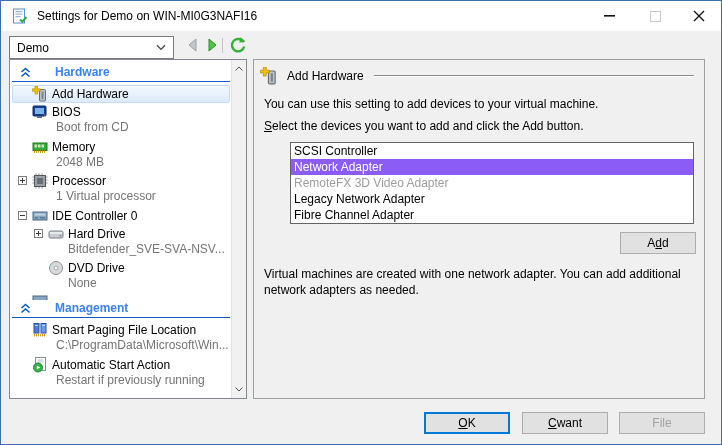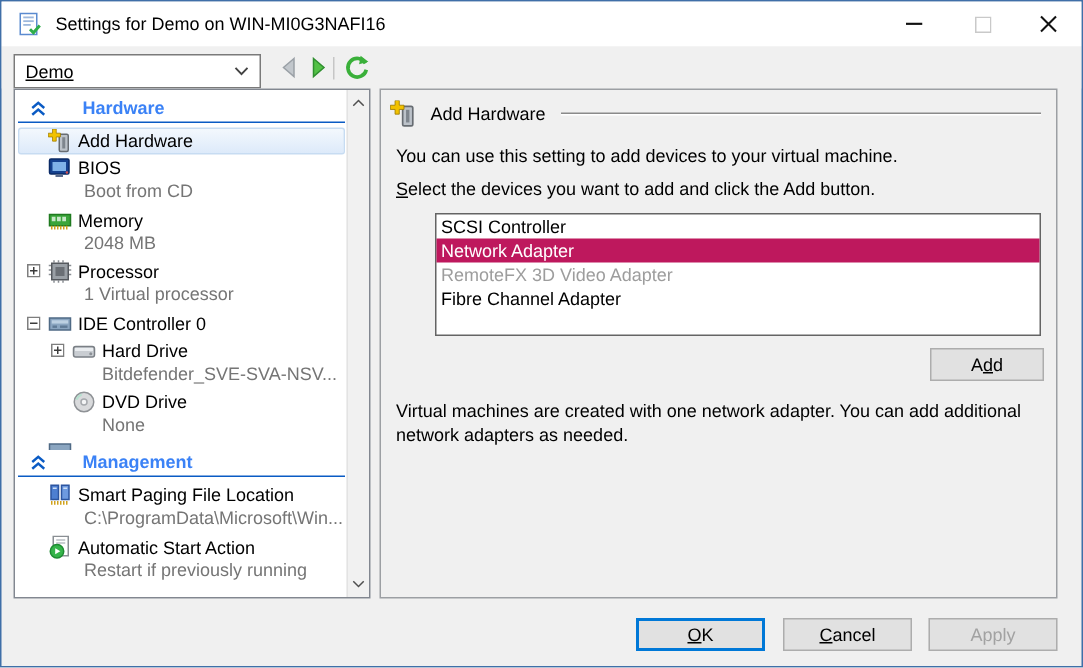--- a/index.html
+++ b/index.html
@@ -5,21 +5,21 @@
   html,body{margin:0;padding:0;background:#cfd8e2;font-family:"Liberation Sans","DejaVu Sans",sans-serif;}
   .window{position:relative;width:722px;height:445px;background:#f0f0f0;border:1px solid #3f6fa8;box-sizing:border-box;overflow:hidden;}
   
   .titlebar{position:absolute;left:0;top:0;width:100%;height:30px;background:#ffffff;}
   .title-icon{position:absolute;left:11px;top:7px;width:16px;height:16px;}
   .title-text{position:absolute;left:36px;top:8px;font-size:12px;color:#000;white-space:nowrap;text-align:right;}
   .winbtn{position:absolute;top:0;width:40px;height:30px;display:flex;align-items:center;justify-content:center;}
   .btn-min{left:588px;} .btn-max{left:634px;} .btn-close{left:678px;}
   
   .toolbar{position:absolute;left:0;top:30px;width:100%;height:28px;background:#f0f0f0;}
-  .vm-select{position:absolute;left:8px;top:5px;width:165px;height:23px;background:#fff;border:1px solid #7a7a7a;box-sizing:border-box;display:flex;align-items:center;text-decoration:underline;}
+  .vm-select{position:absolute;left:8px;top:5px;width:165px;height:23px;background:#fff;border:1px solid #7a7a7a;box-sizing:border-box;display:flex;align-items:center;}
   .vm-select .val{margin-left:7px;font-size:12px;color:#000;flex:1;}
   .vm-select .chev{margin-right:7px;}
   .navbtn{position:absolute;top:6px;width:16px;height:16px;}
   .nav-back{left:184px;} .nav-fwd{left:203px;}
   .tool-sep{position:absolute;left:221px;top:7px;width:1px;height:15px;background:#c6c6c6;}
   .nav-refresh{left:228px;position:absolute;top:5px;width:18px;height:18px;}
   
   .sidebar{position:absolute;left:8px;top:58px;width:238px;height:340px;background:#fff;border:1px solid #828790;box-sizing:border-box;overflow:hidden;}
   .side-content{position:absolute;left:0;top:0;right:14px;bottom:0;padding-top:4px;overflow:hidden;}
   .shead{display:flex;align-items:center;height:16px;margin-bottom:1px;}
@@ -47,21 +47,21 @@
   
   .pane{position:absolute;left:252px;top:58px;width:452px;height:340px;background:#f0f0f0;border:1px solid #9c9fa3;box-sizing:border-box;}
   .phead{position:absolute;left:6px;top:6px;right:10px;display:flex;align-items:center;height:20px;}
   .phead .ptitle{margin-left:9px;font-size:12px;color:#000;white-space:nowrap;}
   .phr{flex:1;height:0;border-top:1px solid #8a8a8a;border-bottom:1px solid #fff;margin-left:10px;}
   .p1{position:absolute;left:10px;top:37px;font-size:12px;color:#000;}
   .p2{position:absolute;left:10px;top:59px;font-size:12px;color:#000000;}
   .u{text-decoration:underline;}
   .listbox{position:absolute;left:36px;top:82px;width:404px;height:82px;background:#fff;border:1px solid #646464;box-sizing:border-box;}
   .lrow{height:16px;line-height:16px;padding-left:3px;font-size:12px;color:#000;white-space:nowrap;}
-  .lrow.sel{background:#be185d;color:#fff;}
+  .lrow.sel{background:#8b5cf6;color:#fff;}
   .lrow.dis{color:#9d9d9d;}
   .btn{position:absolute;height:22px;background:#e1e1e1;border:1px solid #adadad;box-sizing:border-box;font-size:12px;color:#000;display:flex;align-items:center;justify-content:center;}
   .add-btn{left:366px;top:172px;width:76px;}
   .note{position:absolute;left:10px;top:206px;width:438px;font-size:12px;color:#000;line-height:16px;}
   
   .footer-btn{position:absolute;top:411px;width:86px;height:22px;background:#e1e1e1;border:1px solid #adadad;box-sizing:border-box;font-size:12px;display:flex;align-items:center;justify-content:center;color:#000;}
   .ok{left:423px;border:2px solid #0078d7;}
   .cancel{left:521px;}
   .apply{left:618px;color:#a2a2a2;}
 </style>
@@ -280,35 +280,36 @@
       <div class="phr"></div>
     </div>
 
     <div class="p1">You can use this setting to add devices to your virtual machine.</div>
     <div class="p2"><span class="u">S</span><span>elect the devices you want to add and click the Add button.</span></div>
 
     <div class="listbox">
       <div class="lrow">SCSI Controller</div>
       <div class="lrow sel">Network Adapter</div>
       <div class="lrow dis">RemoteFX 3D Video Adapter</div>
+      <div class="lrow">Legacy Network Adapter</div>
       <div class="lrow">Fibre Channel Adapter</div>
     </div>
 
     <div class="btn add-btn">
         <span>A</span>
         <span class="u">d</span>
         <span>d</span>
       </div>
 
     <div class="note">Virtual machines are created with one network adapter. You can add additional network adapters as needed.</div>
   </div>
 
   <div class="footer-btn ok">
       <span class="u">O</span>
       <span>K</span>
     </div>
   <div class="footer-btn cancel">
       <span class="u">C</span>
-      <span>ancel</span>
-    </div>
-  <div class="footer-btn apply">Apply</div>
+      <span>want</span>
+    </div>
+  <div class="footer-btn apply">File</div>
 
 </div>
 
 </body></html>

